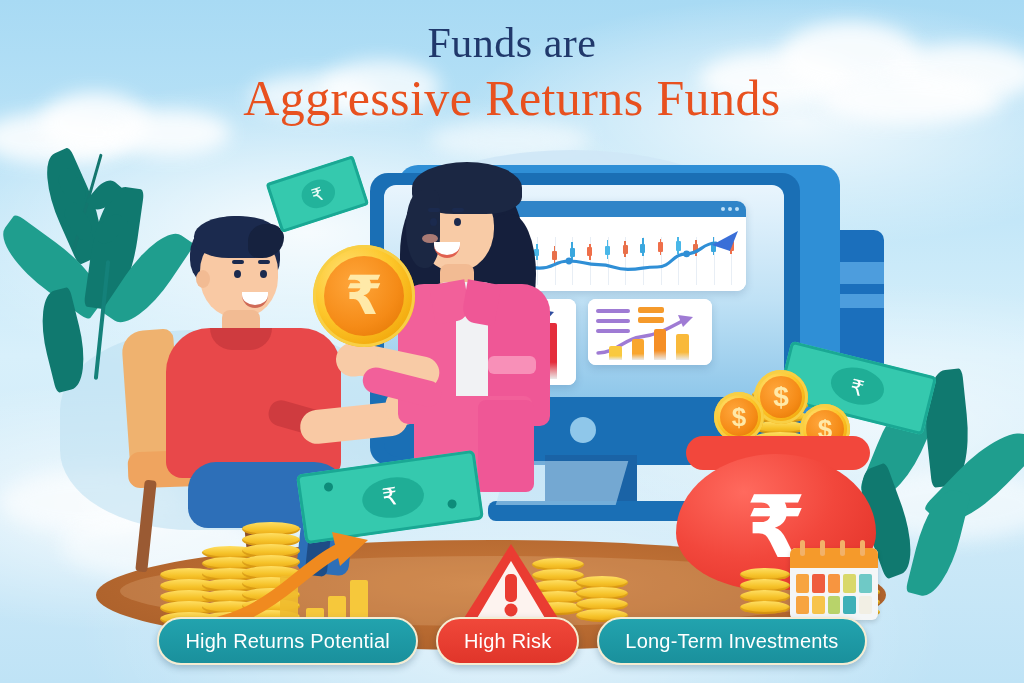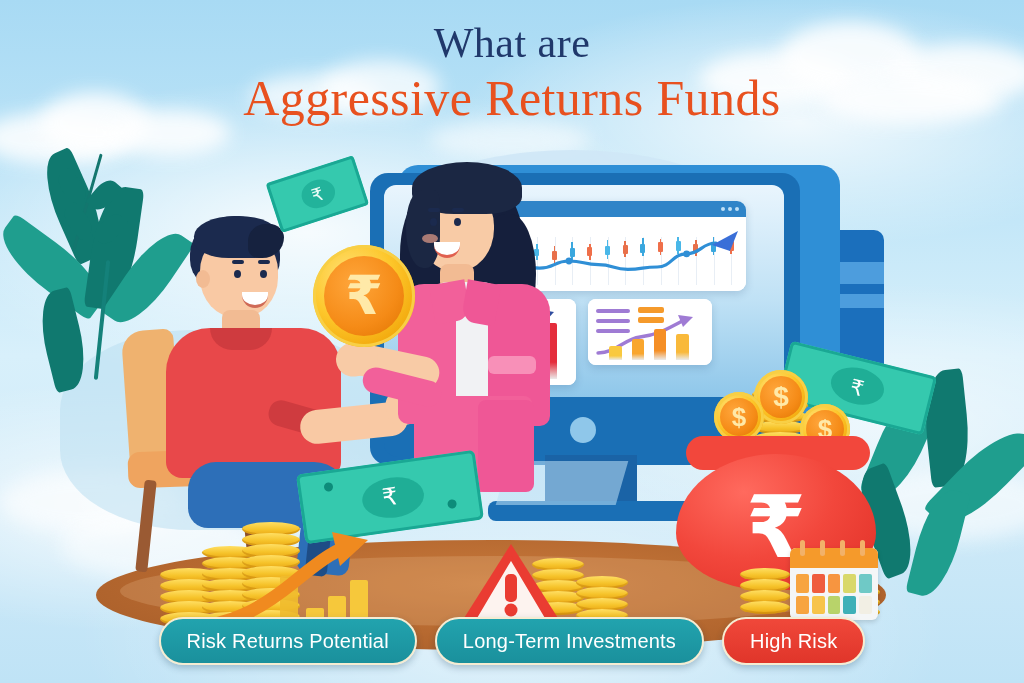--- a/index.html
+++ b/index.html
@@ -528,23 +528,23 @@
       <i style="background:#6fc9c6;border-radius:2px;"></i>
       <i style="background:#f7a440;border-radius:2px;"></i>
       <i style="background:#f7c44a;border-radius:2px;"></i>
       <i style="background:#b8d36a;border-radius:2px;"></i>
       <i style="background:#3eb0b8;border-radius:2px;"></i>
       <i style="background:#f2efe4;border-radius:2px;"></i>
     </div>
   </div>
 
   <div class="title-wrap">
-    <div class="t1">What are</div>
+    <div class="t1">Funds are</div>
     <div class="t2">Aggressive Returns Funds</div>
   </div>
 
   <div class="pill-row">
-    <div class="pill teal">Risk Returns Potential</div>
+    <div class="pill teal">High Returns Potential</div>
+    <div class="pill red">High Risk</div>
     <div class="pill teal">Long-Term Investments</div>
-    <div class="pill red">High Risk</div>
   </div>
 
 </div>
 
 </body></html>

